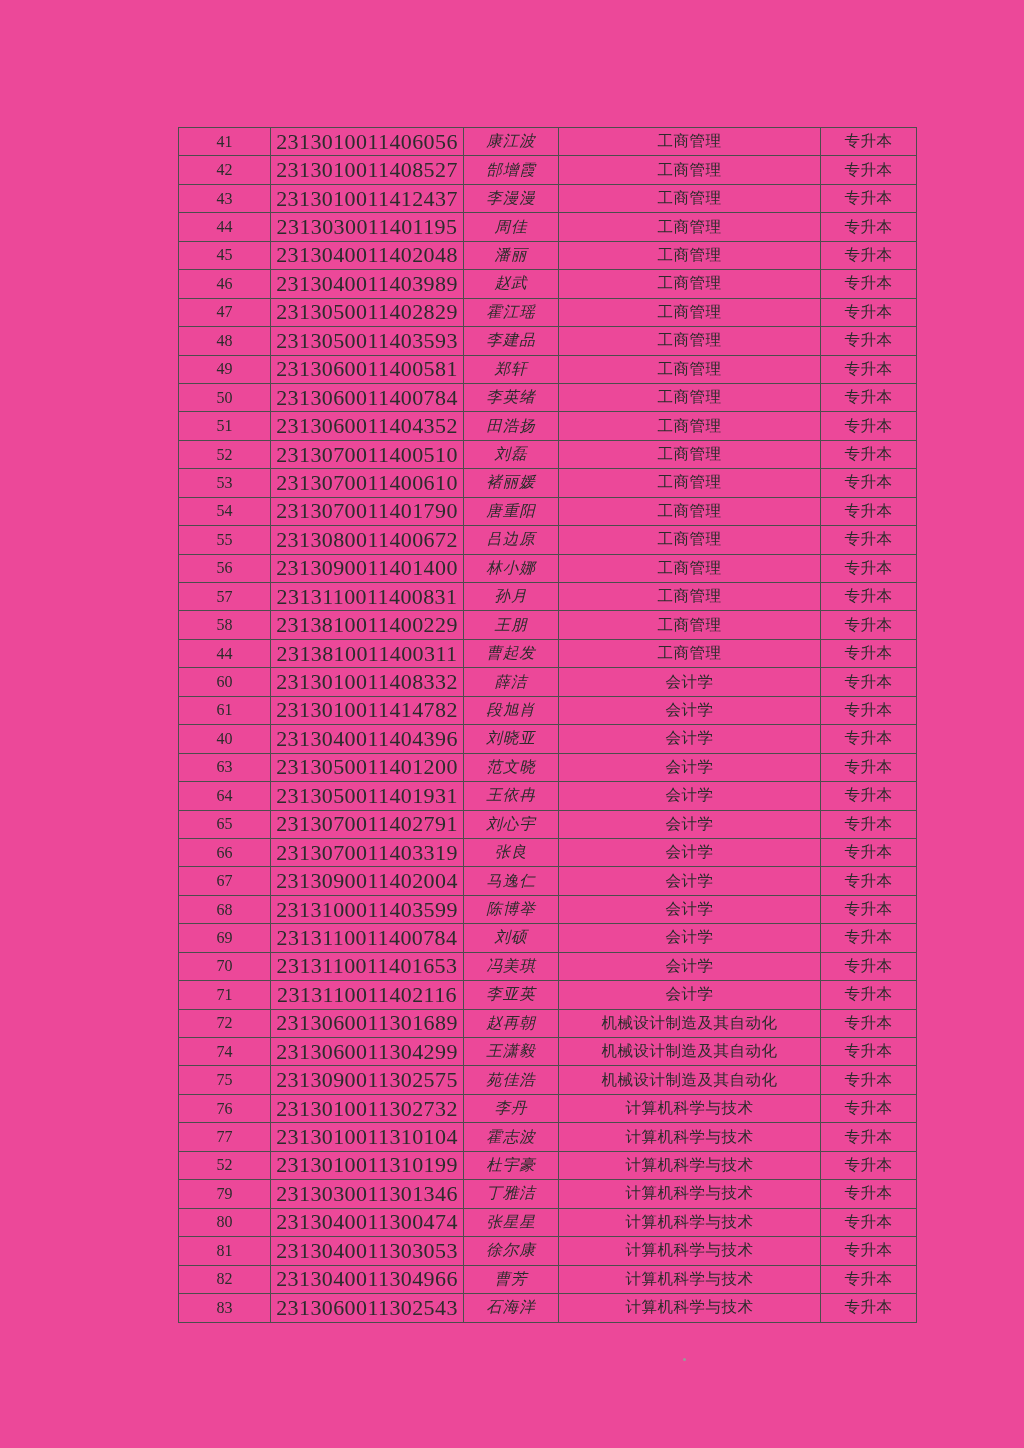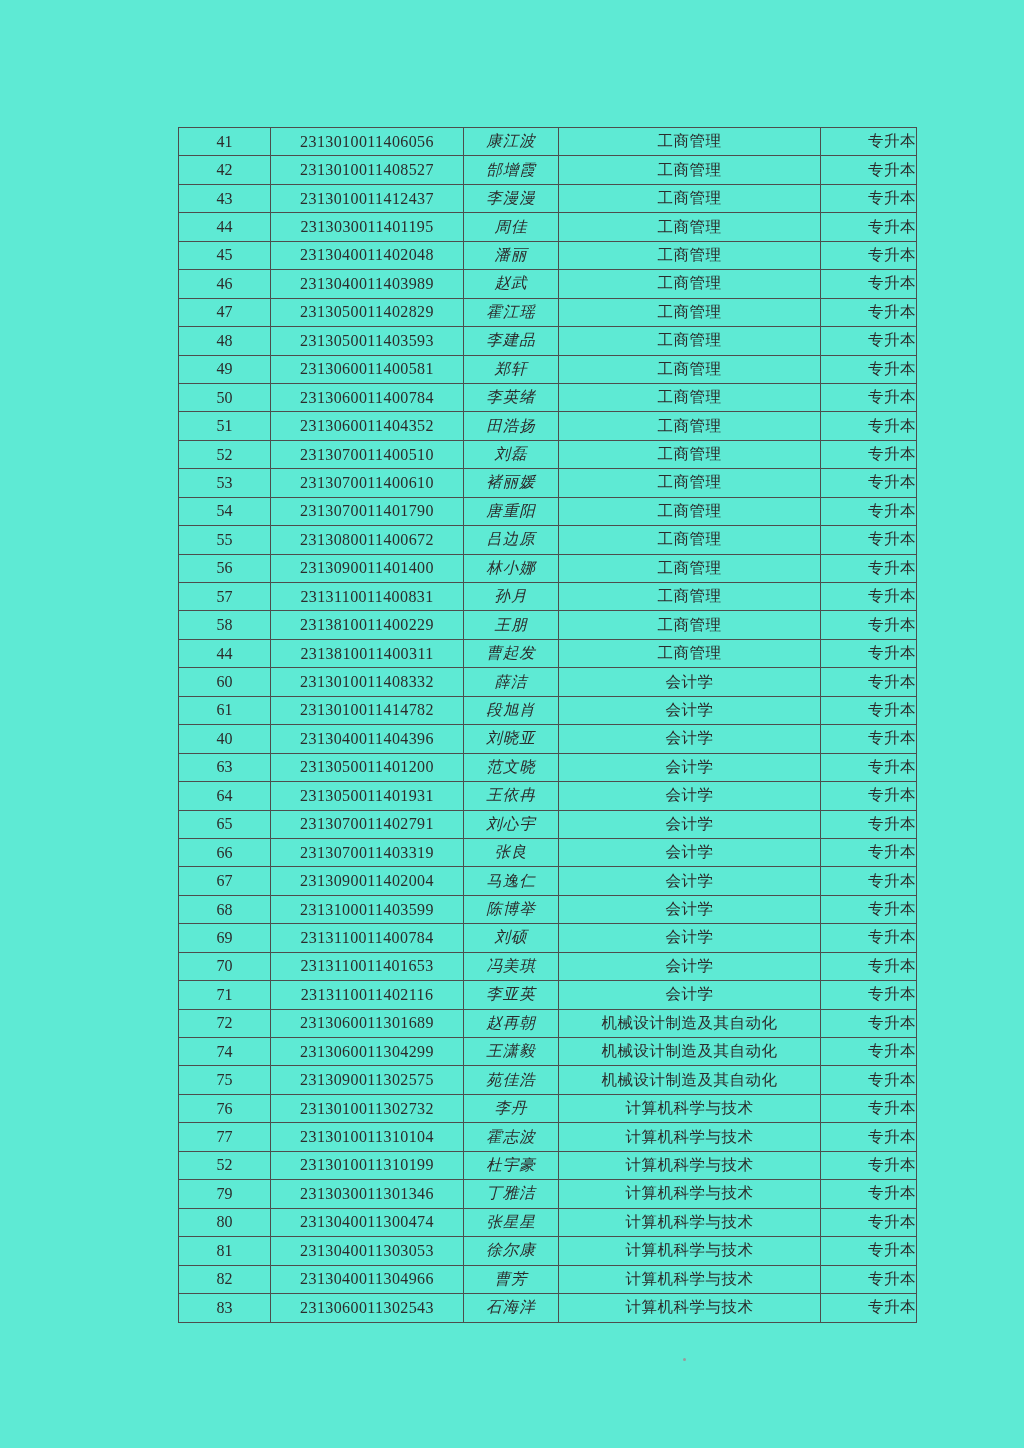--- a/index.html
+++ b/index.html
@@ -5,21 +5,21 @@
   html, body {
     margin: 0;
     padding: 0;
     background: #e8e8e8;
   }
   .page {
     position: relative;
     width: 1024px;
     height: 1448px;
     margin: 0 auto;
-    background: #5eead4;
+    background: #ec4899;
     font-family: "Liberation Serif", "DejaVu Serif", serif;
     overflow: hidden;
   }
   table.roster {
     position: absolute;
     left: 178px;
     top: 127px;
     width: 738px;
     height: 1196px;
     border-collapse: collapse;
@@ -32,35 +32,34 @@
     padding: 0;
     overflow: hidden;
     white-space: nowrap;
     color: #2c2c2c;
     font-size: 15.5px;
   }
   table.roster td.c0 {
     font-size: 16px;
   }
   table.roster td.c1 {
-    font-size: 16px;
+    font-size: 22px;
     letter-spacing: 0.4px;
     margin-left: 37px;
   }
   table.roster td.c2 {
     letter-spacing: 1px;
     font-style: italic;
   }
   table.roster td.c3 {
     letter-spacing: 0.5px;
     text-align: center;
   }
   table.roster td.c4 {
     letter-spacing: 0.5px;
-    text-align: right;
   }
   .speck {
     position: absolute;
     left: 683px;
     top: 1358px;
     width: 3px;
     height: 3px;
     background: #9a9a9a;
     border-radius: 50%;
   }

